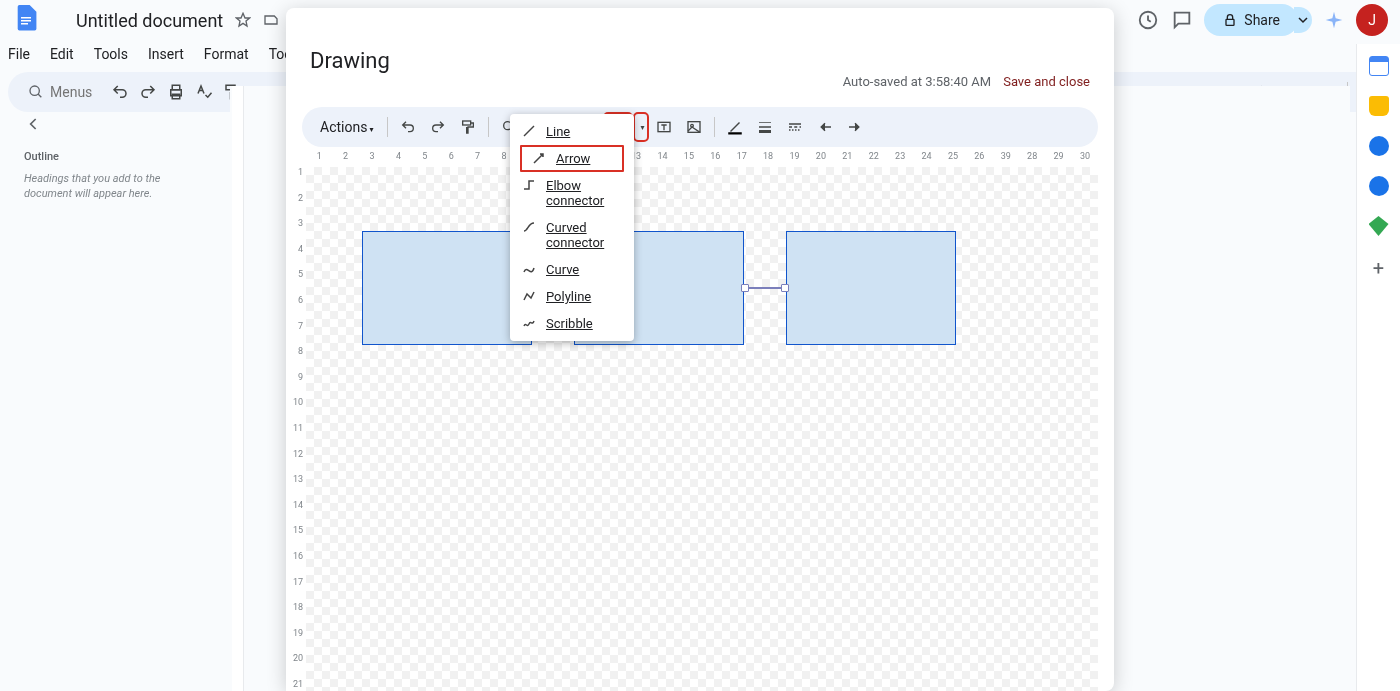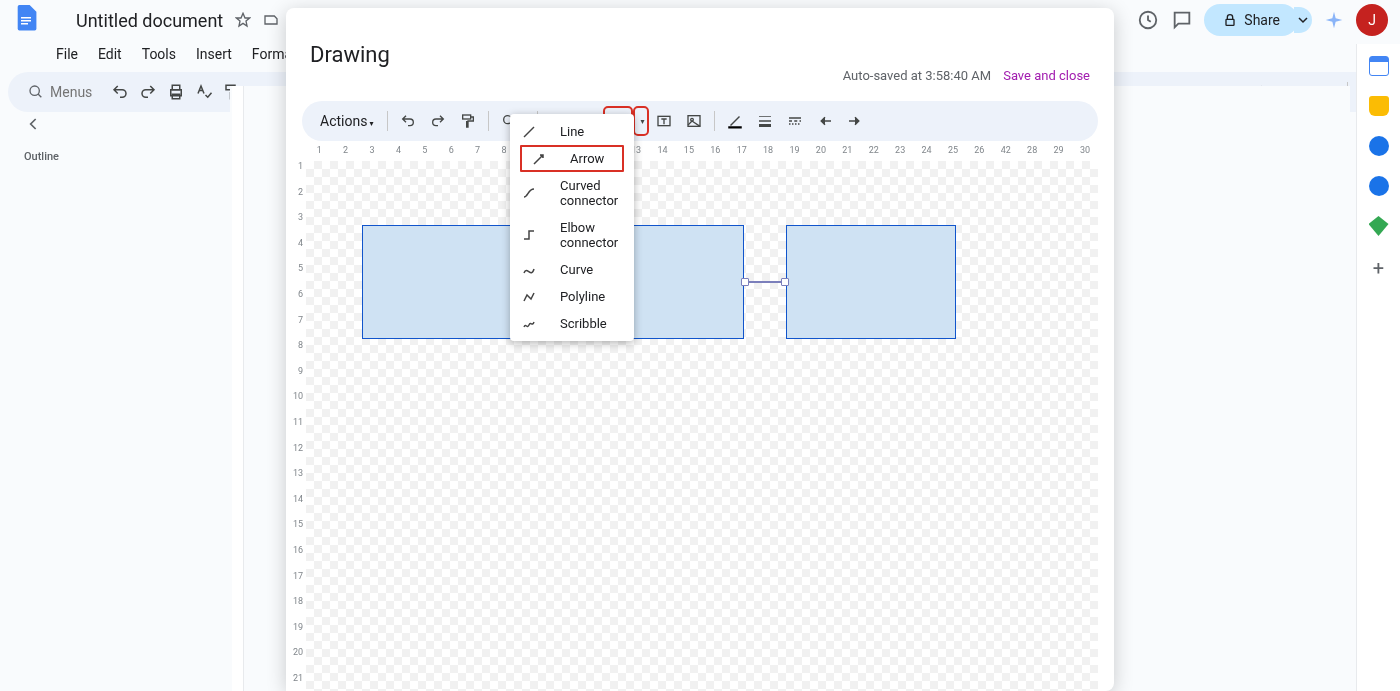--- a/index.html
+++ b/index.html
@@ -12,54 +12,54 @@
 .doc-title { font-size: 18px; color: #202124; font-weight: 400; margin-left: 24px; }
 .title-icons { display: flex; gap: 12px; margin-left: 12px; align-items: center; }
 .title-icons .icon { width: 16px; height: 16px; color: #5f6368; }
 .header-right { margin-left: auto; display: flex; align-items: center; gap: 10px; }
 .header-icon { width: 24px; height: 24px; color: #5f6368; display: flex; align-items: center; justify-content: center; }
 .share-btn { background: #c2e7ff; border-radius: 20px; padding: 8px 18px; display: flex; align-items: center; gap: 6px; font-size: 14px; color: #202124; }
 .share-dropdown { background: #c2e7ff; border-radius: 0 20px 20px 0; padding: 8px 4px; margin-left: -14px; }
 .avatar { width: 32px; height: 32px; border-radius: 50%; background: #c5221f; color: white; display: flex; align-items: center; justify-content: center; font-size: 14px; }
 
 
-.menu-bar { height: 28px; display: flex; align-items: center; padding-left: 48px; gap: 4px; }
+.menu-bar { height: 28px; display: flex; align-items: center; gap: 4px; }
 .menu-item { font-size: 14px; color: #202124; padding: 4px 8px; cursor: pointer; }
 
 
 .toolbar-row { height: 40px; display: flex; align-items: center; padding: 4px 12px; margin: 4px 8px; background: #edf2fa; border-radius: 24px; }
 .search-menus { display: flex; align-items: center; gap: 6px; padding: 4px 8px; background: transparent; border-radius: 16px; }
 .search-menus input { border: none; background: transparent; font-size: 14px; color: #5f6368; width: 48px; outline: none; }
 .tool-icon { width: 28px; height: 28px; display: flex; align-items: center; justify-content: center; color: #444746; }
 .tool-sep { width: 1px; height: 20px; background: #c7c7c7; margin: 0 4px; }
 .zoom-val { font-size: 14px; color: #202124; padding: 0 4px; }
 .editing-mode { margin-left: auto; display: flex; align-items: center; gap: 6px; padding: 6px 12px; font-size: 14px; color: #202124; }
 
 
 .outline-panel { position: absolute; left: 12px; top: 102px; width: 210px; padding: 12px; }
 .outline-back { width: 24px; height: 24px; color: #5f6368; margin-bottom: 12px; }
 .outline-title { font-size: 11px; color: #5f6368; font-weight: 500; margin-bottom: 8px; }
 .outline-hint { font-size: 11px; color: #80868b; font-style: italic; line-height: 1.4; }
 .dialog { position: absolute; left: 286px; top: 8px; width: 828px; height: 683px; background: #fff; border-radius: 8px; box-shadow: 0 4px 20px rgba(0,0,0,.2); display: flex; flex-direction: column; }
-.dialog-header { padding: 18px 24px 10px; display: flex; align-items: center; }
+.dialog-header { padding: 24px 24px 10px; display: flex; align-items: center; }
 .dialog-title { font-size: 22px; color: #202124; font-weight: 400; }
 .dialog-header-right { margin-left: auto; display: flex; align-items: center; gap: 12px; font-size: 13px; margin-top: 42px; }
 .autosave { color: #5f6368; }
-.save-close { color: #a21caf; cursor: pointer; }
+.save-close { color: #7f1d1d; cursor: pointer; }
 
 
 .draw-toolbar { margin: 8px 16px 0; background: #edf2fa; border-radius: 24px; padding: 6px 10px; display: flex; align-items: center; gap: 2px; }
 .draw-btn { width: 28px; height: 28px; border-radius: 6px; display: flex; align-items: center; justify-content: center; color: #444746; cursor: pointer; }
 .draw-btn.selected { outline: 2px solid #d93025; outline-offset: -1px; border-radius: 4px; }
 .actions-btn { font-size: 14px; color: #202124; padding: 4px 8px; cursor: pointer; }
 .arrow-down { font-size: 8px; margin-left: 2px; }
 
 
 .line-menu { position: absolute; left: 510px; top: 114px; width: 124px; background: #fff; border-radius: 4px; box-shadow: 0 2px 8px rgba(0,0,0,.3); padding: 4px 0; z-index: 100; }
-.line-menu-item { display: flex; align-items: center; gap: 24px; padding: 6px 12px; font-size: 13px; color: #202124; cursor: pointer; }
+.line-menu-item { display: flex; align-items: flex-start; gap: 10px; padding: 6px 12px; font-size: 13px; color: #202124; cursor: pointer; text-decoration: underline; }
 .line-menu-item.highlighted { outline: 2px solid #d93025; outline-offset: -2px; border-radius: 1px; margin: 0 10px; }
 .line-menu-item .mi-icon { width: 14px; height: 14px; display: flex; align-items: center; justify-content: center; }
 
 
 .canvas-wrap { flex: 1; display: flex; margin: 4px 8px 0 0; position: relative; overflow: hidden; }
 .vruler { width: 20px; background: #fff; position: relative; }
 .hruler { position: absolute; left: 20px; right: 8px; top: 0; height: 16px; background: #fff; display: flex; font-size: 9px; color: #80868b; }
 .hruler span { flex: 1; text-align: center; }
 .vruler-ticks { position: absolute; top: 16px; left: 0; width: 20px; display: flex; flex-direction: column; font-size: 9px; color: #80868b; }
 .vruler-ticks span { height: 25.6px; text-align: right; padding-right: 3px; }
@@ -225,20 +225,21 @@
     </span>
 </div>
 
 <div class="outline-panel">
   <div class="outline-back">
       <svg width="20" height="20" viewBox="0 0 24 24" fill="none" stroke="#5f6368" stroke-width="2">
         <path d="M14 6l-6 6 6 6"></path>
       </svg>
     </div>
   <div class="outline-title">Outline</div>
+  <div class="outline-hint">Headings that you add to the document will appear here.</div>
 </div>
 
 <div class="doc-bg">
   <div class="doc-ruler-vert"></div>
 </div>
 
 <div class="side-panel">
   <div class="side-icon si-cal"></div>
   <div class="side-icon si-keep"></div>
   <div class="side-icon si-tasks"></div>
@@ -393,21 +394,21 @@
         <span>17</span>
         <span>18</span>
         <span>19</span>
         <span>20</span>
         <span>21</span>
         <span>22</span>
         <span>23</span>
         <span>24</span>
         <span>25</span>
         <span>26</span>
-        <span>42</span>
+        <span>39</span>
         <span>28</span>
         <span>29</span>
         <span>30</span>
       </div>
     <div class="canvas">
       <div class="shape s1"></div>
       <div class="shape s2"></div>
       <div class="shape s3"></div>
       <div class="connector"></div>
     </div>
@@ -427,32 +428,32 @@
     <span class="mi-icon">
         <svg width="14" height="14" viewBox="0 0 14 14" stroke="#444" stroke-width="1.5" fill="#444">
           <path d="M2 12L11 3M8 3h3v3"></path>
         </svg>
       </span>
     <span>Arrow</span>
   </div>
   <div class="line-menu-item">
     <span class="mi-icon">
         <svg width="14" height="14" viewBox="0 0 14 14" stroke="#444" stroke-width="1.5" fill="none">
+          <path d="M2 11h5V3h5"></path>
+        </svg>
+      </span>
+    <span>Elbow connector</span>
+  </div>
+  <div class="line-menu-item">
+    <span class="mi-icon">
+        <svg width="14" height="14" viewBox="0 0 14 14" stroke="#444" stroke-width="1.5" fill="none">
           <path d="M2 11c4 0 4-8 10-8"></path>
         </svg>
       </span>
     <span>Curved connector</span>
-  </div>
-  <div class="line-menu-item">
-    <span class="mi-icon">
-        <svg width="14" height="14" viewBox="0 0 14 14" stroke="#444" stroke-width="1.5" fill="none">
-          <path d="M2 11h5V3h5"></path>
-        </svg>
-      </span>
-    <span>Elbow connector</span>
   </div>
   <div class="line-menu-item">
     <span class="mi-icon">
         <svg width="14" height="14" viewBox="0 0 14 14" stroke="#444" stroke-width="1.5" fill="none">
           <path d="M2 10c3-8 7 6 10-4"></path>
         </svg>
       </span>
     <span>Curve</span>
   </div>
   <div class="line-menu-item">

